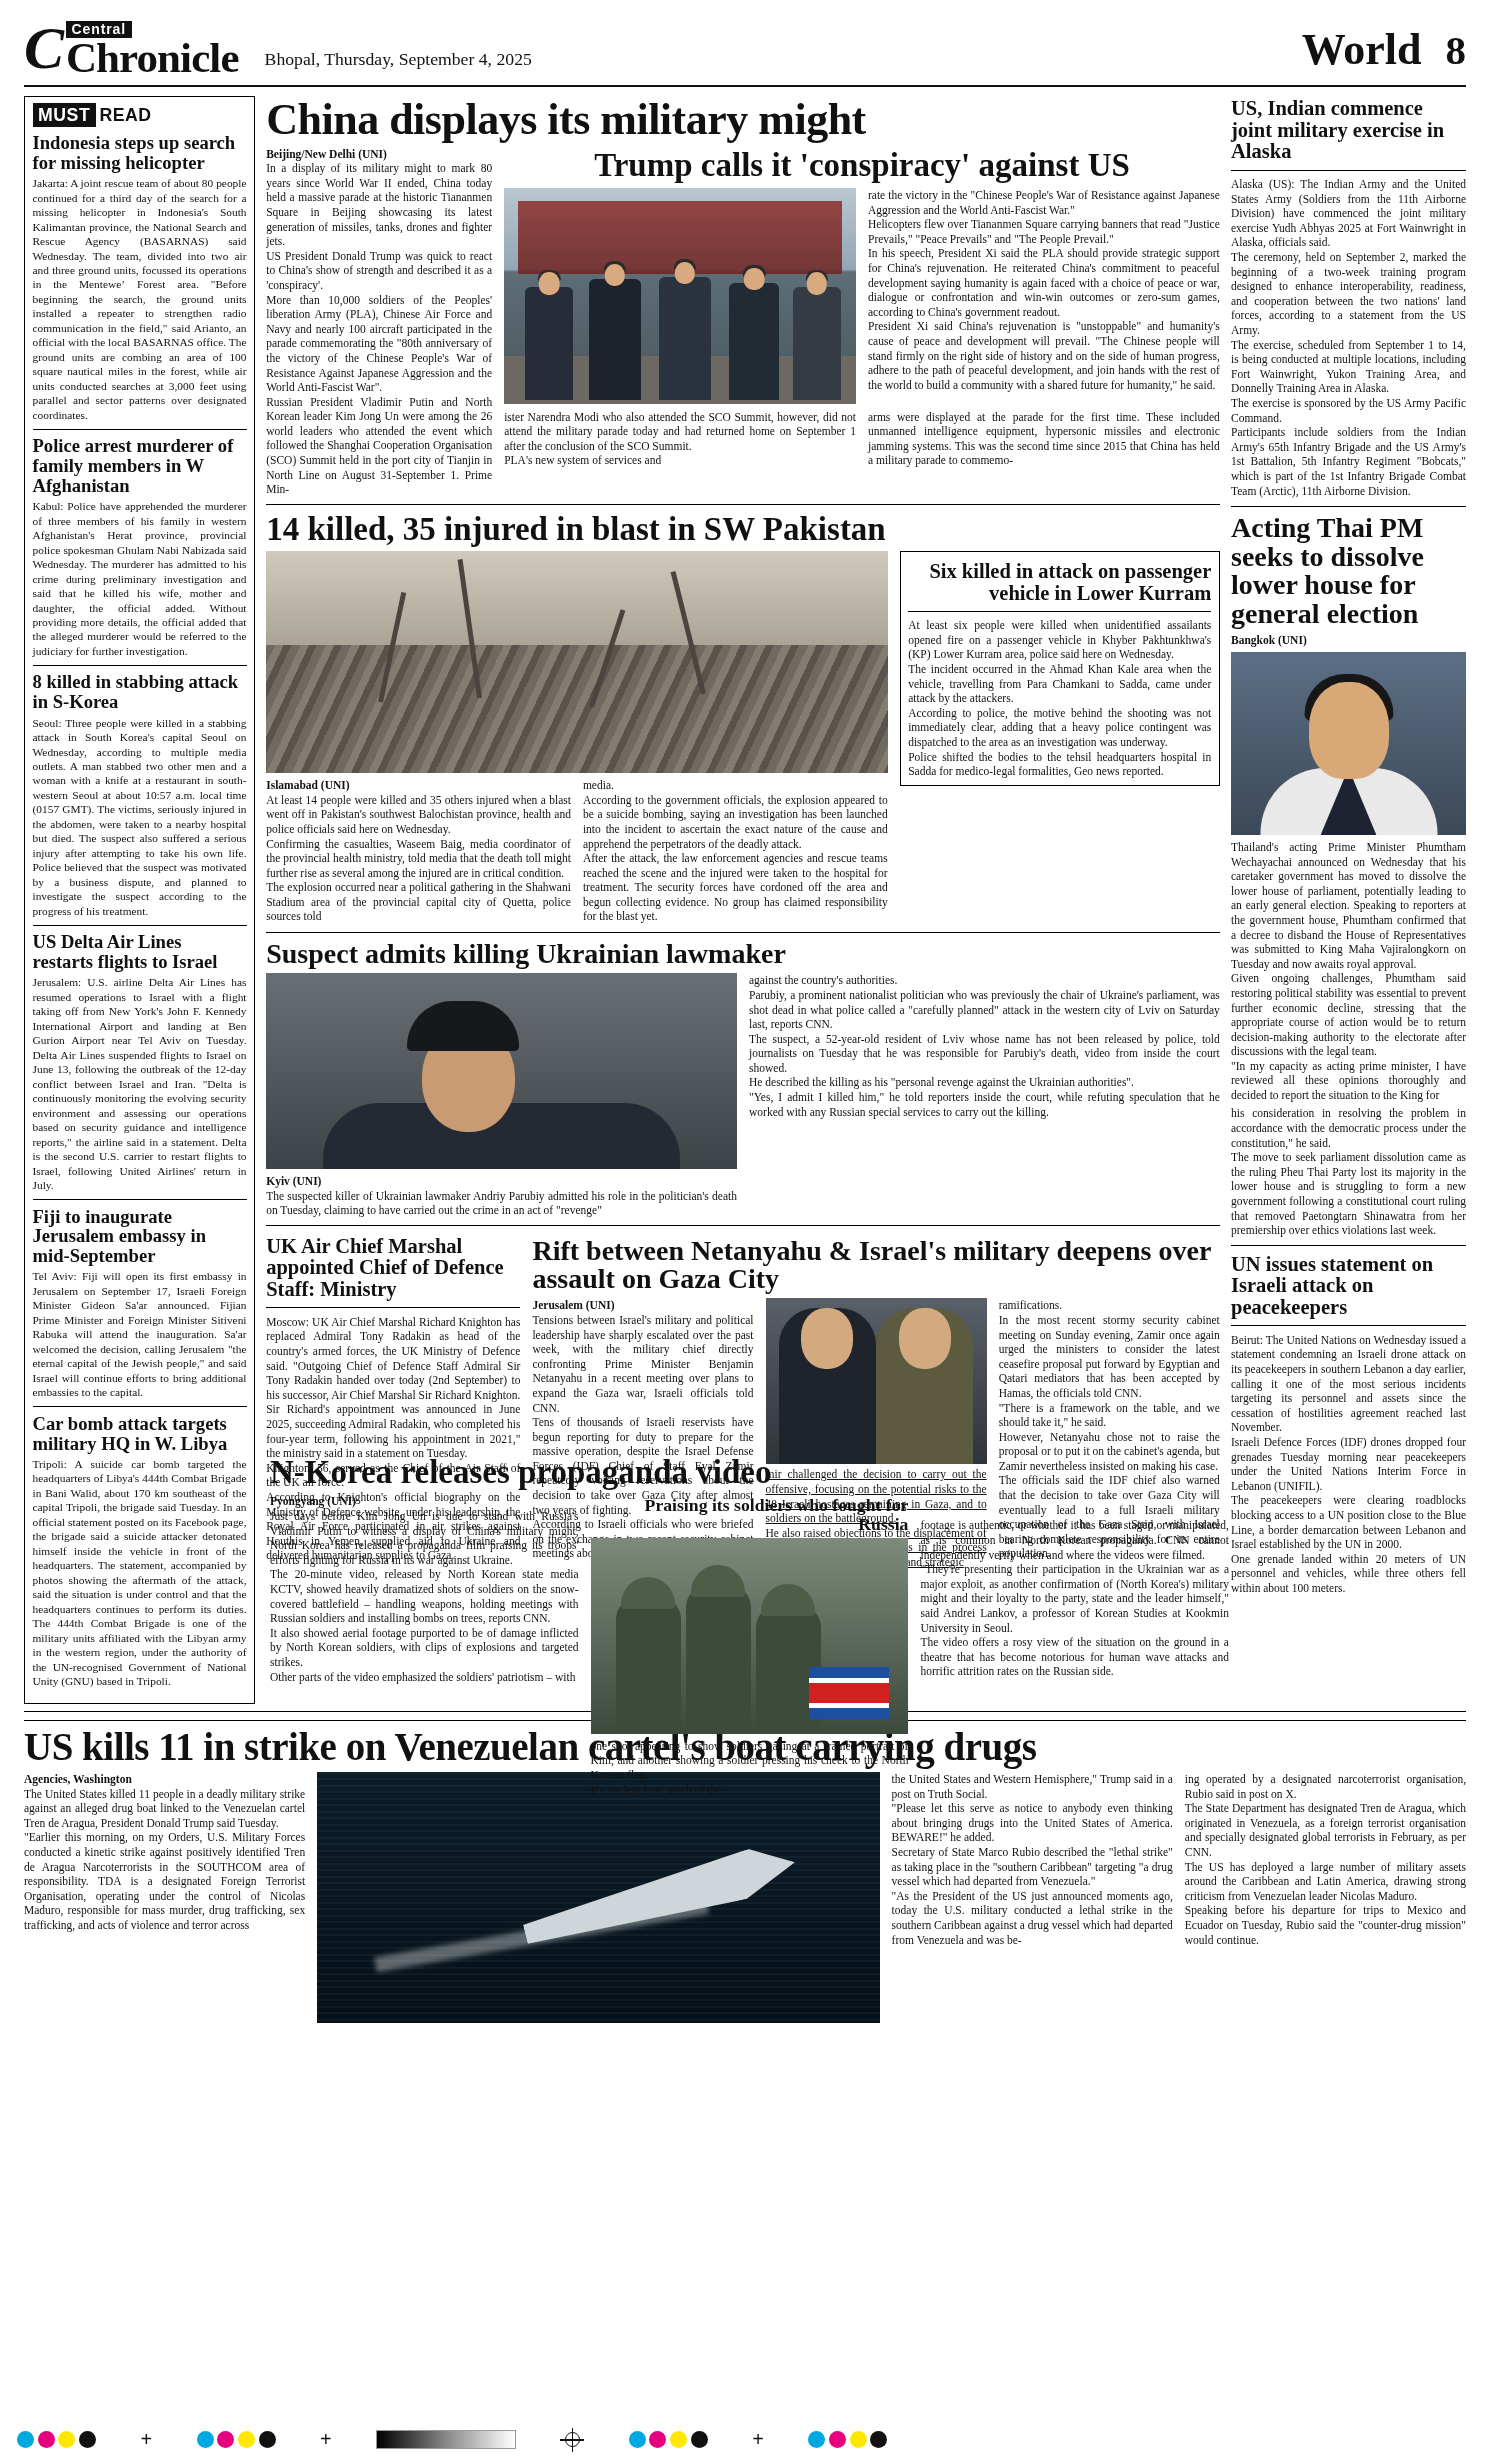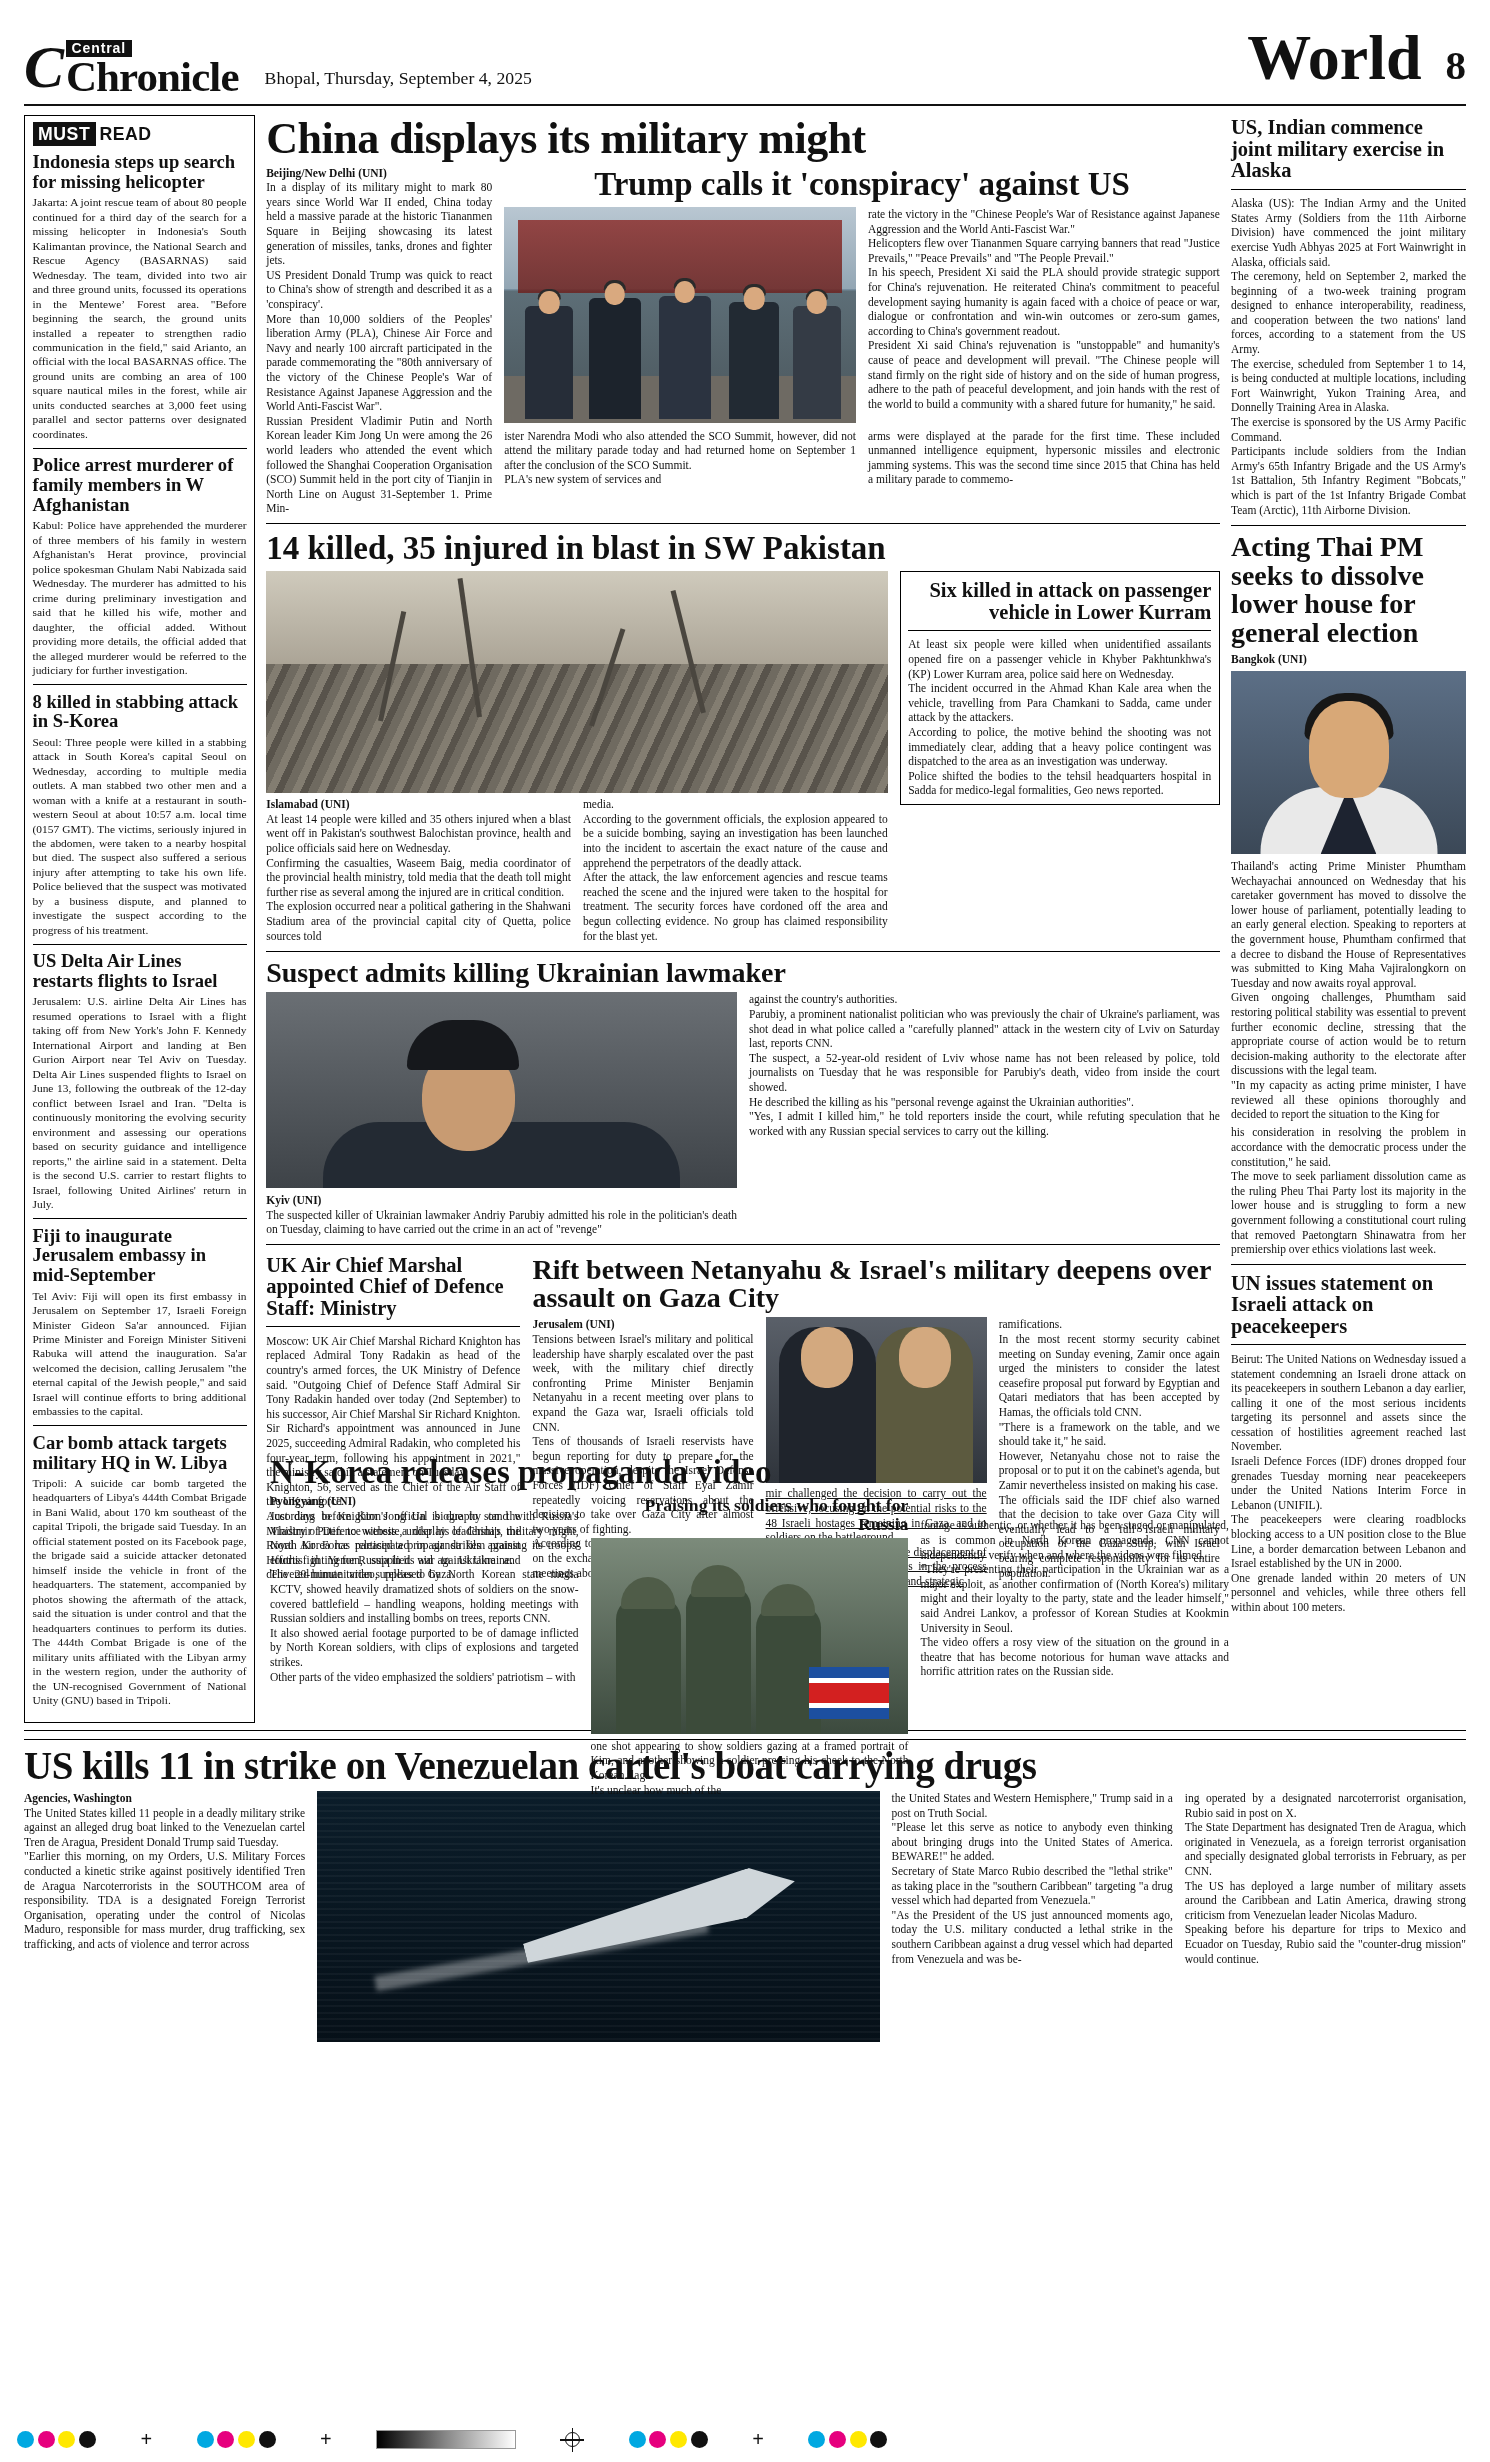--- a/index.html
+++ b/index.html
@@ -16,21 +16,21 @@
 
   
   .masthead { display:flex; align-items:flex-end; padding:20.5px 0 5.6px 0; border-bottom:2.8px solid #111; }
   .logo-wrap { display:flex; align-items:flex-start; }
   .logo-c { font-family:"Liberation Serif", serif; font-size:60px; font-weight:bold; line-height:0.9; font-style:italic; }
   .logo-text { display:flex; flex-direction:column; margin-left:1.9px; }
   .logo-central { font-family:"Liberation Sans", sans-serif; font-size:14px; letter-spacing:0.9px; font-weight:bold; background:#111; color:#fff; padding:0.9px 5.6px; width:max-content; }
   .logo-chronicle { font-family:"Liberation Serif", serif; font-size:43px; font-weight:bold; line-height:0.95; letter-spacing:-0.9px; }
   .masthead-date { font-family:"Liberation Serif", serif; font-size:17.7px; margin-left:26px; padding-bottom:9.3px; }
   .masthead-right { margin-left:auto; display:flex; align-items:baseline; gap:24px; padding-bottom:3.7px; }
-  .masthead-section { font-family:"Liberation Serif", serif; font-size:64px; font-weight:bold; }
+  .masthead-section { font-family:"Liberation Serif", serif; font-size:44px; font-weight:bold; }
   .masthead-page { font-family:"Liberation Serif", serif; font-size:41px; font-weight:bold; }
 
   
   .content { display:flex; gap:11.2px; padding-top:9.3px; }
   .col-left { width:231px; flex:0 0 231px; }
   .col-mid { flex:1 1 auto; }
   .col-right { width:235px; flex:0 0 235px; }
 
   
   h1.head-huge { font-size:44px; line-height:0.98; font-weight:bold; margin:1.9px 0 5.6px 0; letter-spacing:-0.5px; }

